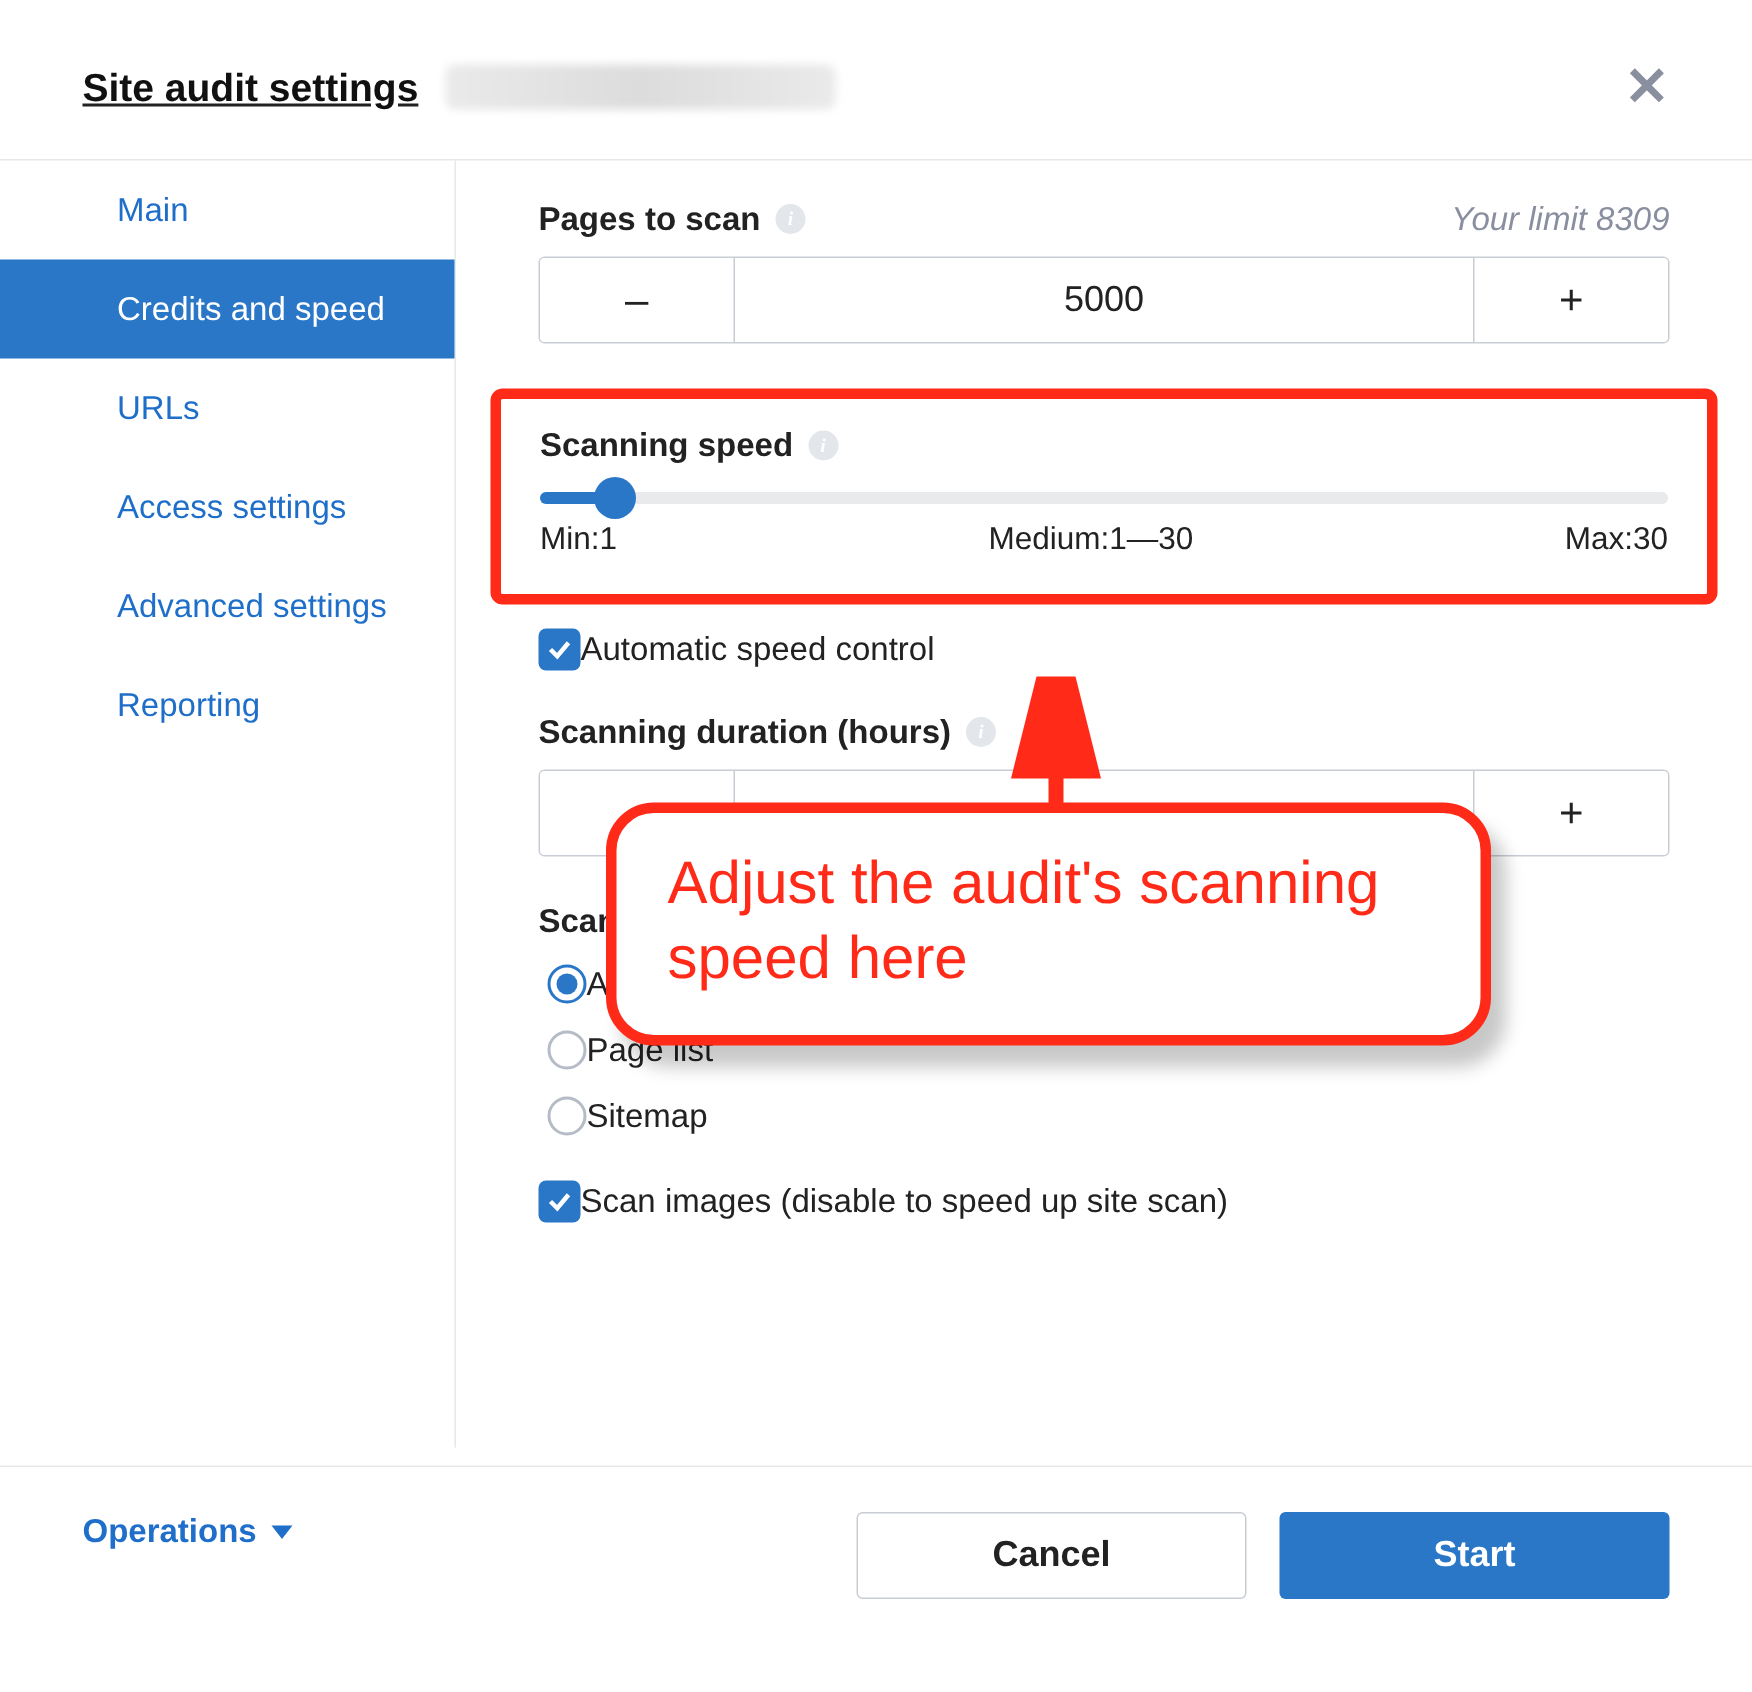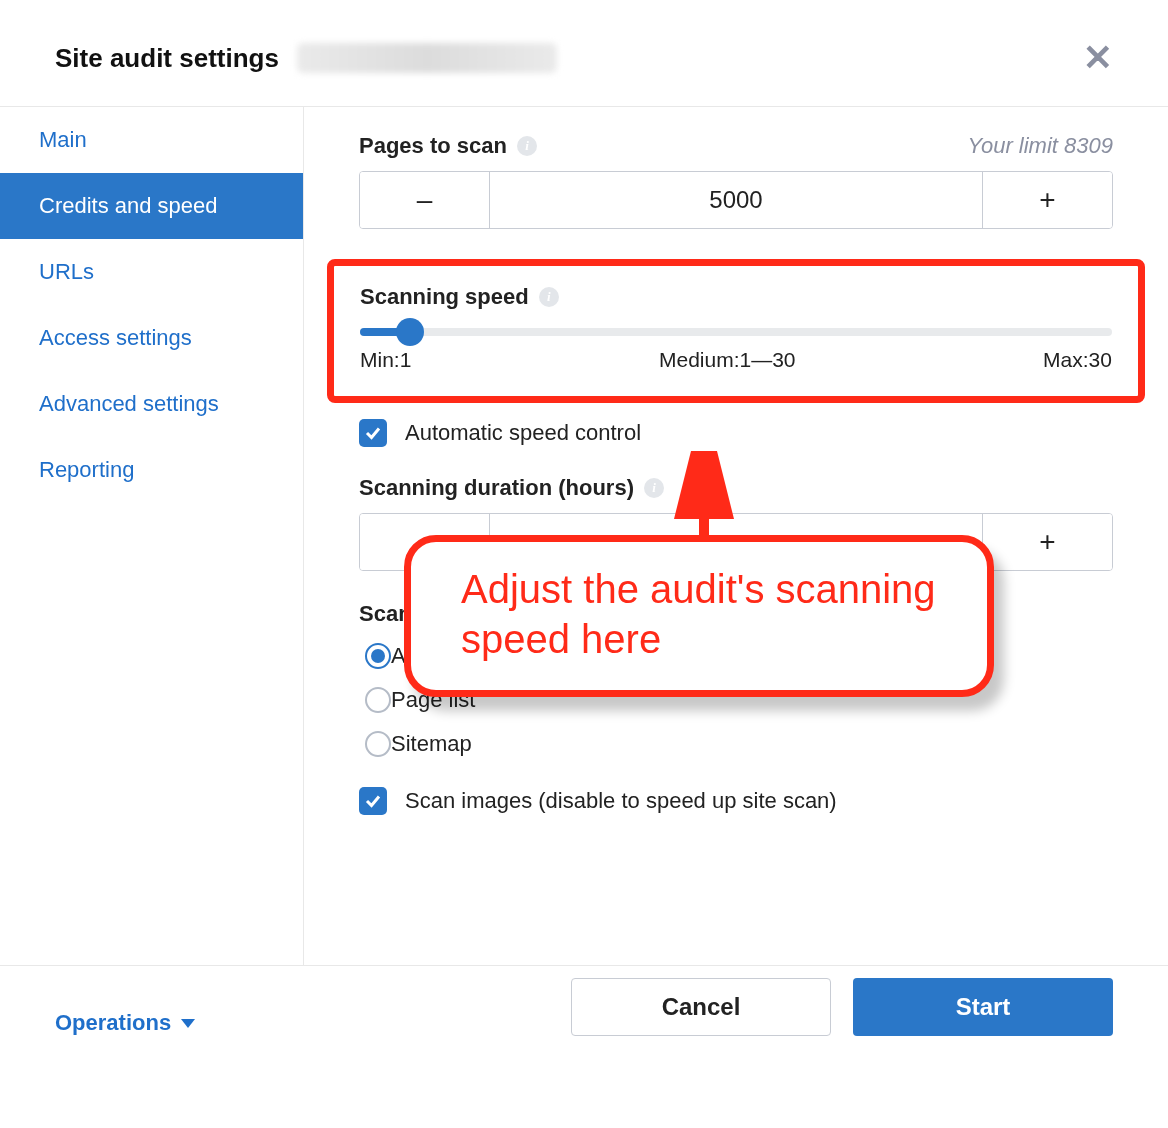--- a/index.html
+++ b/index.html
@@ -11,36 +11,36 @@
   overflow: hidden;
   color: #222;
 }
 .header {
   display: flex;
   align-items: center;
   justify-content: space-between;
   padding: 40px 55px 30px 55px;
   border-bottom: 1px solid #e8e8e8;
 }
-.header-left { display: flex; gap: 18px; }
+.header-left { display: flex; gap: 18px; text-decoration: underline; }
 .header-title { font-size: 26px; font-weight: 700; color: #111; }
 .domain-blur {
   width: 260px; height: 30px; border-radius: 6px;
   background: linear-gradient(90deg,#eaeaea,#dcdcdc,#eaeaea);
   filter: blur(3px);
 }
 .close-x { font-size: 36px; color: #8a8fa0; font-weight: 700; cursor: pointer; line-height: 1; }
 .body { display: flex; height: 858px; }
 .sidebar {
   width: 304px; flex: 0 0 304px;
   border-right: 1px solid #e8e8e8;
   padding-top: 0;
 }
 .sidebar-item {
-  padding: 20px 45px 20px 39px;
+  padding: 20px 45px 20px 78px;
   font-size: 22px;
   color: #1f6fca;
   cursor: pointer;
 }
 .sidebar-item.active {
   background: #2a77c8;
   color: #fff;
 }
 .main {
   flex: 1;
@@ -82,21 +82,21 @@
   position: absolute; left: 0; top: 0; height: 8px;
   width: 45px;
   background: #2a77c8; border-radius: 4px;
 }
 .slider-thumb {
   position: absolute; top: -10px; left: 36px;
   width: 28px; height: 28px; border-radius: 50%;
   background: #2a77c8;
 }
 .slider-labels { display: flex; justify-content: space-between; font-size: 21px; color: #222; margin-top: 12px; }
-.check-row { display: flex; align-items: center; gap: 18px; margin-bottom: 24px; }
+.check-row { display: flex; align-items: center; margin-bottom: 24px; }
 .checkbox {
   width: 28px; height: 28px; border-radius: 5px;
   background: #2a77c8; display: flex; align-items: center; justify-content: center;
   cursor: pointer; flex-shrink: 0;
 }
 .checkbox svg { width: 18px; height: 18px; }
 .check-label { font-size: 22px; color: #222; }
 .radio-row { display: flex; align-items: center; margin: 0 0 18px 6px; cursor: pointer; }
 .radio {
   width: 26px; height: 26px; border: 2px solid #b5bcc7; border-radius: 50%;
@@ -109,31 +109,31 @@
 .radio-label { font-size: 22px; color: #222; }
 .annotation-arrow {
   position: absolute; left: 370px; top: 344px;
   pointer-events: none;
 }
 .annotation-callout {
   position: absolute; left: 100px; top: 428px;
   width: 590px;
   background: #fff;
   border: 7px solid #ff2a18; border-radius: 32px;
-  padding: 22px 34px 26px 50px;
+  padding: 22px 34px 26px 34px;
   box-shadow: 10px 14px 12px rgba(0,0,0,0.22);
   pointer-events: none;
 }
 .annotation-text {
   color: #ff2a18; font-size: 40px; font-weight: 400; line-height: 1.25;
 }
 .footer {
   border-top: 1px solid #e8e8e8;
-  padding: 12px 55px;
-  display: flex; align-items: flex-end; justify-content: space-between;
+  padding: 30px 55px;
+  display: flex; align-items: flex-start; justify-content: space-between; margin-top: 12px;
 }
 .operations {
   color: #1f6fca; font-size: 22px; font-weight: 700;
   display: flex; align-items: center; gap: 10px; cursor: pointer;
 }
 .operations .caret {
   width: 0; height: 0; border-left: 7px solid transparent; border-right: 7px solid transparent;
   border-top: 9px solid #1f6fca;
 }
 .footer-buttons { display: flex; gap: 22px; }

